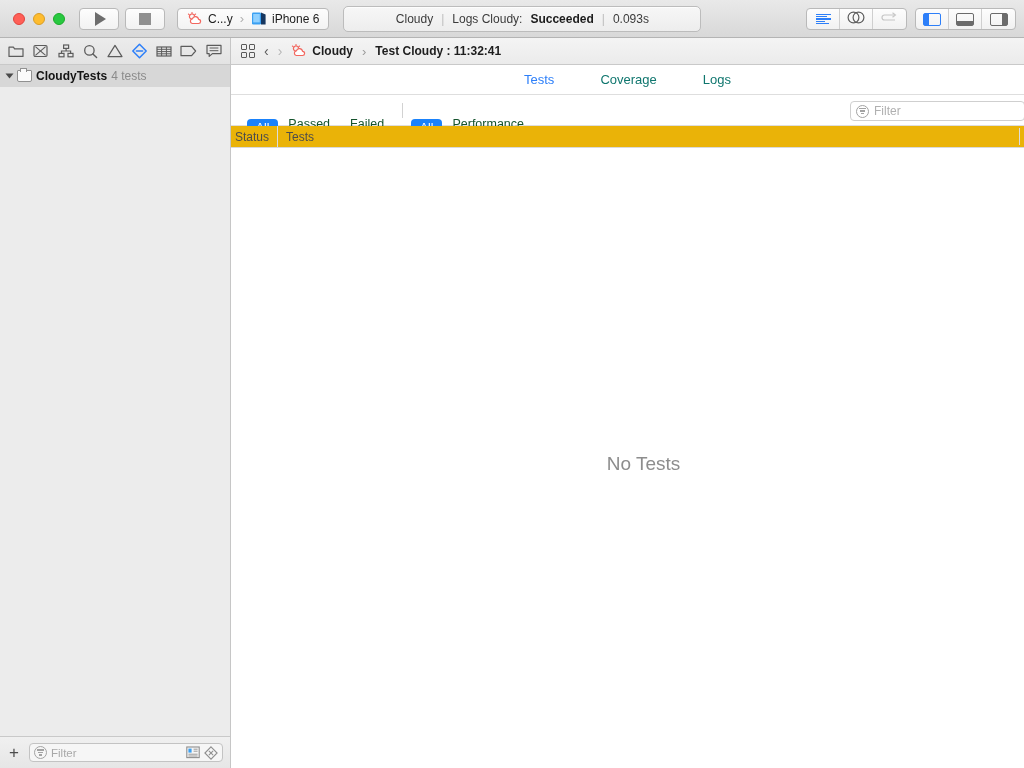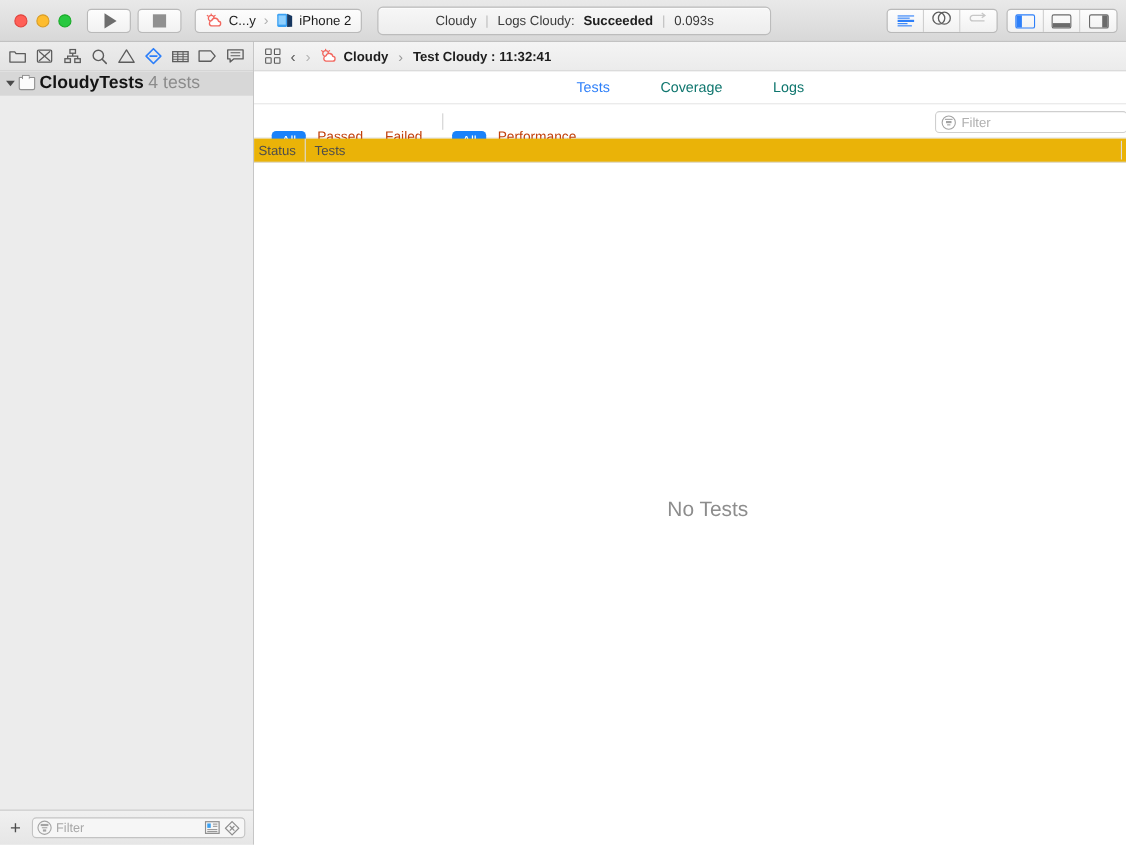--- a/index.html
+++ b/index.html
@@ -120,21 +120,21 @@
     display: flex; align-items: center; justify-content: space-around;
     padding: 0 4px;
   }
   .nav-tab { width: 22px; height: 20px; display:flex; align-items:center; justify-content:center; }
 
   .nav-content { flex: 1; background: #ececec; overflow: hidden; }
   .nav-row {
     height: 22px; display: flex; align-items: center;
     padding-left: 4px; gap: 4px;
     background: #d7d7d7;
-    font-size: 16px;
+    font-size: 12px;
     text-align: right;
   }
   .disclosure { width: 0; height: 0; border-left: 5px solid #4a4a4a; border-top: 4px solid transparent;
     border-bottom: 4px solid transparent; transform: rotate(90deg); margin-right: 1px; margin-left: 3px; }
   .folder-ico { width: 15px; height: 12px; border: 1.2px solid #909090; background: #fbfbfb; border-radius: 1px 1px 2px 2px; position: relative; }
   .folder-ico::before { content:''; position:absolute; top:-3px; left:2px; width:5px; height:3px; border:1.2px solid #909090; border-bottom:none; background:#fbfbfb; border-radius:1px 1px 0 0; }
   .nav-name { font-weight: bold; color: #141414; }
   .nav-count { color: #8b8b8b; }
 
   .nav-bottom {
@@ -192,21 +192,21 @@
     gap: 0px;
     font-size: 12.5px;
     position: relative;
   }
   .pill {
     background: #1a82fb; color: #fff;
     border-radius: 4px; padding: 2px 9px;
     font-size: 12px;
     margin-top: 36px;
   }
-  .seg-text { color: #c2410c; padding: 2px 10px; margin-top: 28px; }
+  .seg-text { color: #14532d; padding: 2px 10px; margin-top: 28px; }
   .vsep { width: 1px; height: 15px; background: #d2d2d2; margin: 0 8px; }
 
   .rep-filter {
     position: absolute; right: -1px; top: 6px;
     width: 175px; height: 20px;
     background: #fff; border: 1px solid #cfcfcf; border-radius: 4px;
     display: flex; align-items: center; padding: 0 5px; gap: 5px;
   }
   .rep-filter .ph { color: #b0b0b0; font-size: 12px; }
 
@@ -264,21 +264,21 @@
       </span>
       <span class="scheme-name">C...y</span>
       <span class="scheme-sep">›</span>
       <span class="device-icon">
         <svg width="16" height="15" viewBox="0 0 16 15">
           <rect x="1" y="1.5" width="9" height="12" rx="1.3" fill="#3aa0f2"></rect>
           <rect x="2.2" y="3" width="6.6" height="8.4" fill="#8fd0ff"></rect>
           <path d="M10 1.5 L14.6 3.6 L14.6 13.4 L10 13.5 Z" fill="#16365f"></path>
         </svg>
       </span>
-      <span class="scheme-name">iPhone 2</span>
+      <span class="scheme-name">iPhone 6</span>
     </div>
 
     <div class="status-box">
       <span>Cloudy</span>
       <span class="sep">|</span>
       <span>Logs Cloudy:</span>
       <span class="bold">Succeeded</span>
       <span class="sep">|</span>
       <span>0.093s</span>
     </div>

